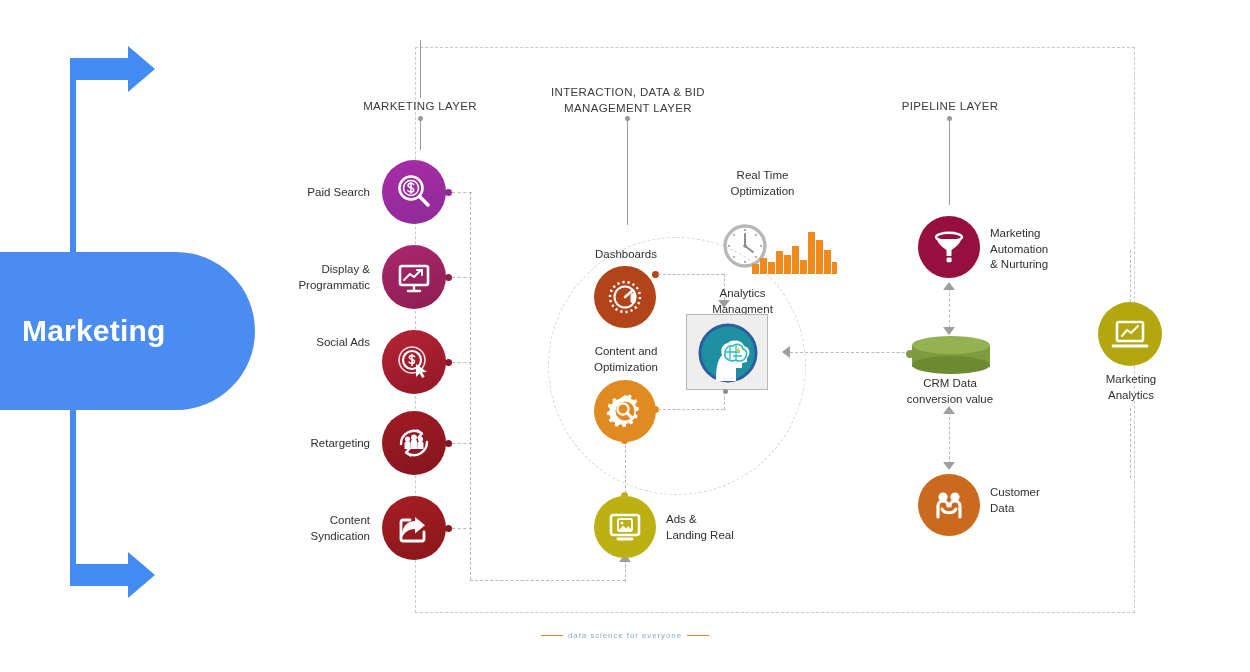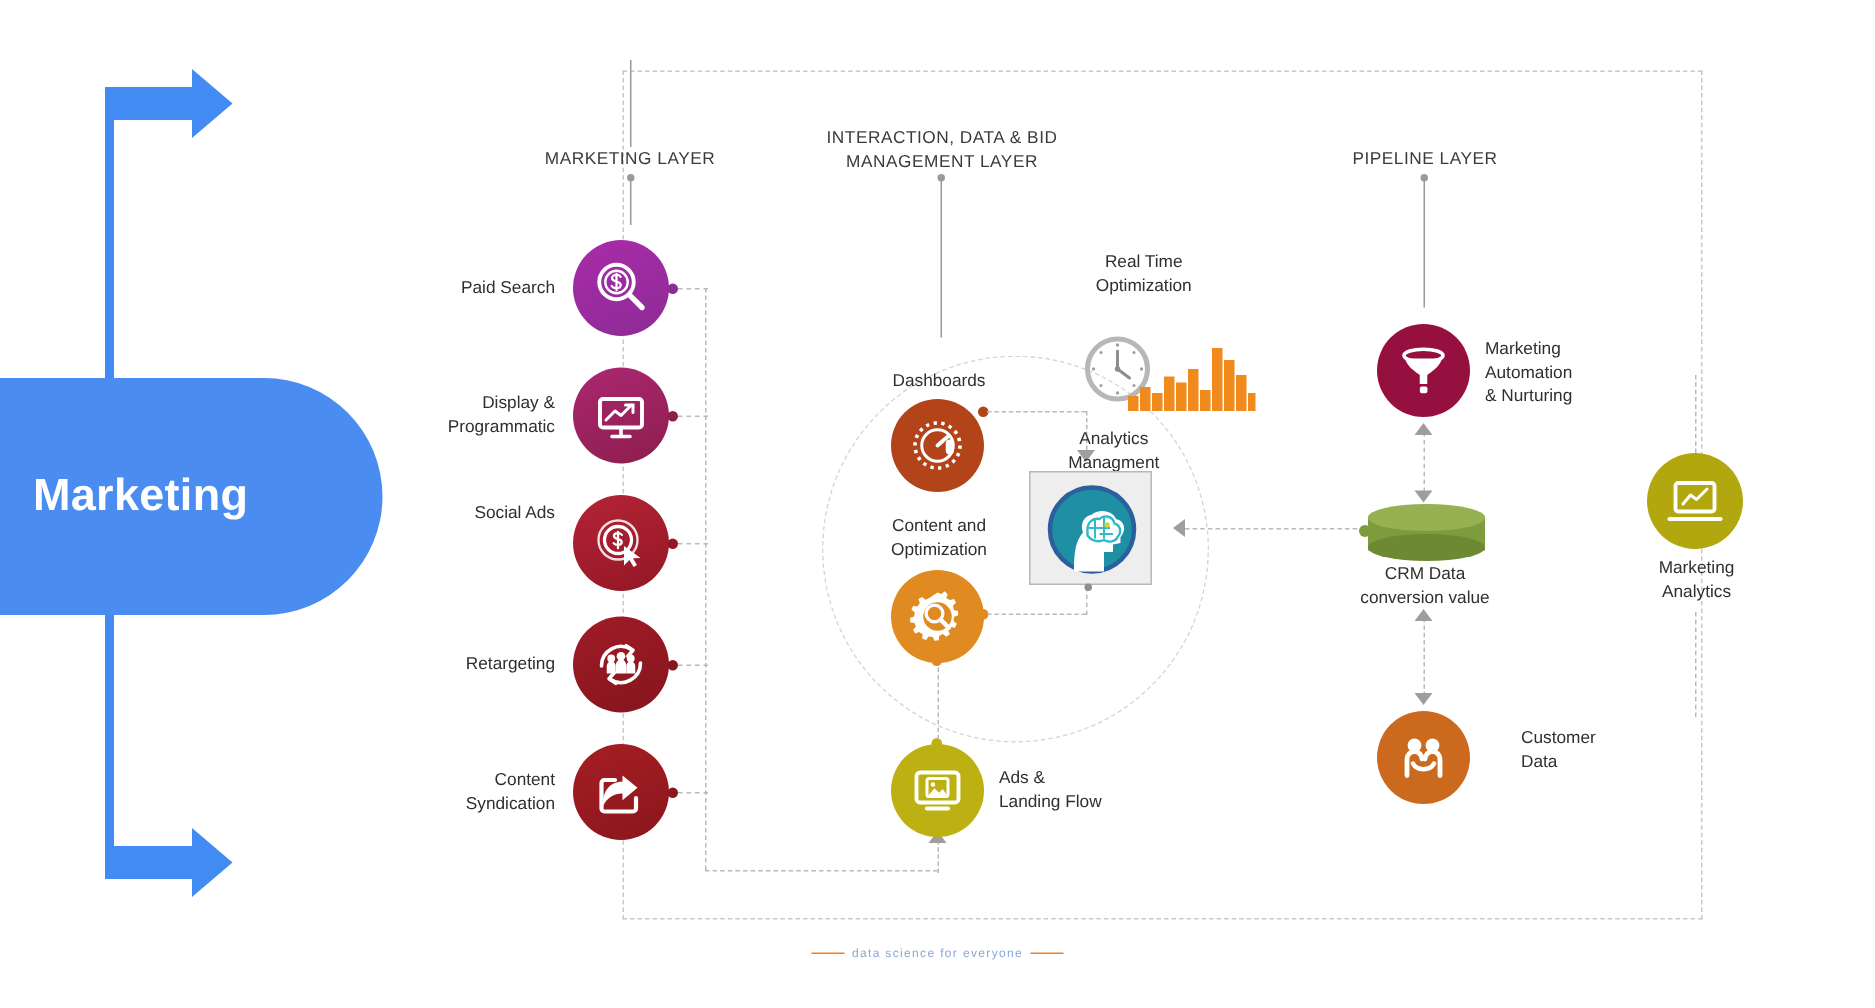--- a/index.html
+++ b/index.html
@@ -304,21 +304,21 @@
       <svg width="40" height="40" viewBox="0 0 40 40">
         <rect x="6" y="8" width="28" height="20" rx="2.4" fill="none" stroke="#fff" stroke-width="2.6"></rect>
         <rect x="13" y="12" width="14" height="12" rx="1.4" fill="none" stroke="#fff" stroke-width="2"></rect>
         <circle cx="17" cy="16" r="1.5" fill="#fff"></circle>
         <path d="M14 23 l4-4.5 3 3 2.4-2.5 3 4z" fill="#fff"></path>
         <path d="M13 32h14" stroke="#fff" stroke-width="2.8" stroke-linecap="round"></path>
       </svg>
     </div>
     <div class="nlabel l" style="left:666px; top:512px; width:130px;">
       <div>Ads &amp;</div>
-      <div>Landing Flow</div>
+      <div>Landing Real</div>
     </div>
     <div class="cdot" style="left:621px; top:492px; background:#bcb013;"></div>
   </div>
   <div class="dline v" style="left:625px; top:445px; height:48px;"></div>
 
   <div class="node">
     <div class="nlabel c" style="left:690px; top:286px; width:105px;">
       <div>Analytics</div>
       <div>Managment</div>
     </div>
@@ -414,21 +414,21 @@
   <div class="node">
     <div class="circ" style="left:918px; top:474px; width:62px; height:62px; background:#cb6a1e;">
       <svg width="40" height="40" viewBox="0 0 40 40">
         <circle cx="14" cy="12" r="4.6" fill="#fff"></circle>
         <circle cx="26" cy="12" r="4.6" fill="#fff"></circle>
         <path d="M9 32 v-11 a5 5 0 0 1 10 0" fill="none" stroke="#fff" stroke-width="3.2" stroke-linecap="round"></path>
         <path d="M31 32 v-11 a5 5 0 0 0-10 0" fill="none" stroke="#fff" stroke-width="3.2" stroke-linecap="round"></path>
         <path d="M13 24 c2.5 5 11.5 5 14 0" fill="none" stroke="#fff" stroke-width="3" stroke-linecap="round"></path>
       </svg>
     </div>
-    <div class="nlabel l" style="left:990px; top:485px; width:100px;margin-left:24px;">
+    <div class="nlabel l" style="left:990px; top:485px; width:100px;">
       <div>Customer</div>
       <div>Data</div>
     </div>
   </div>
 
   <div class="dline v" style="left:1130px; top:250px; height:52px;"></div>
   <div class="node">
     <div class="circ" style="left:1098px; top:302px; width:64px; height:64px; background:#b2a70f;">
       <svg width="42" height="42" viewBox="0 0 42 42">
         <rect x="8" y="9" width="26" height="19" rx="1.8" fill="none" stroke="#fff" stroke-width="2.6"></rect>

